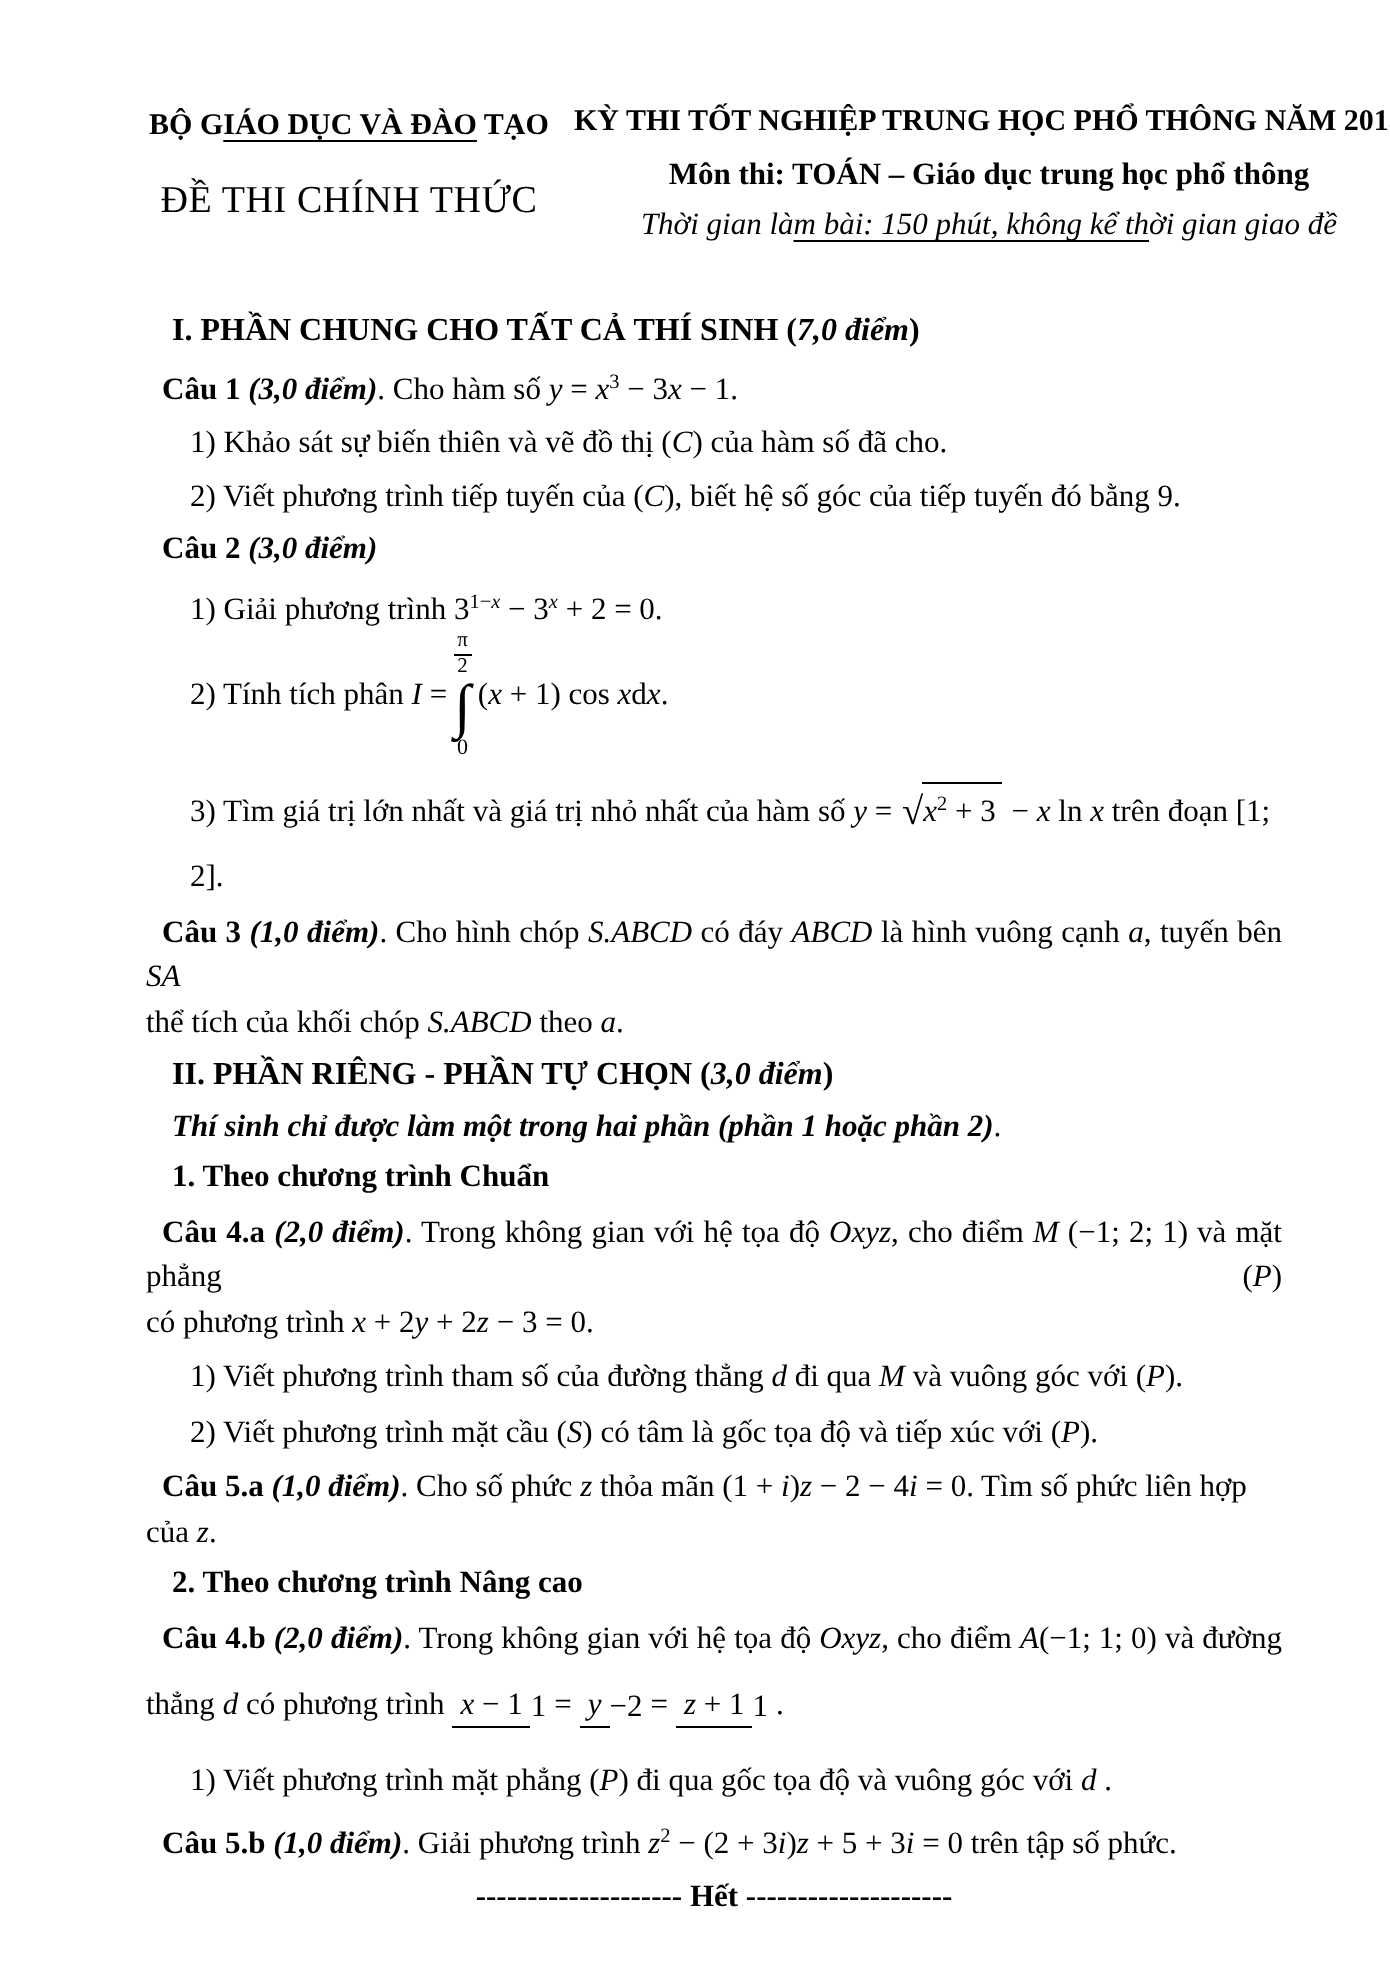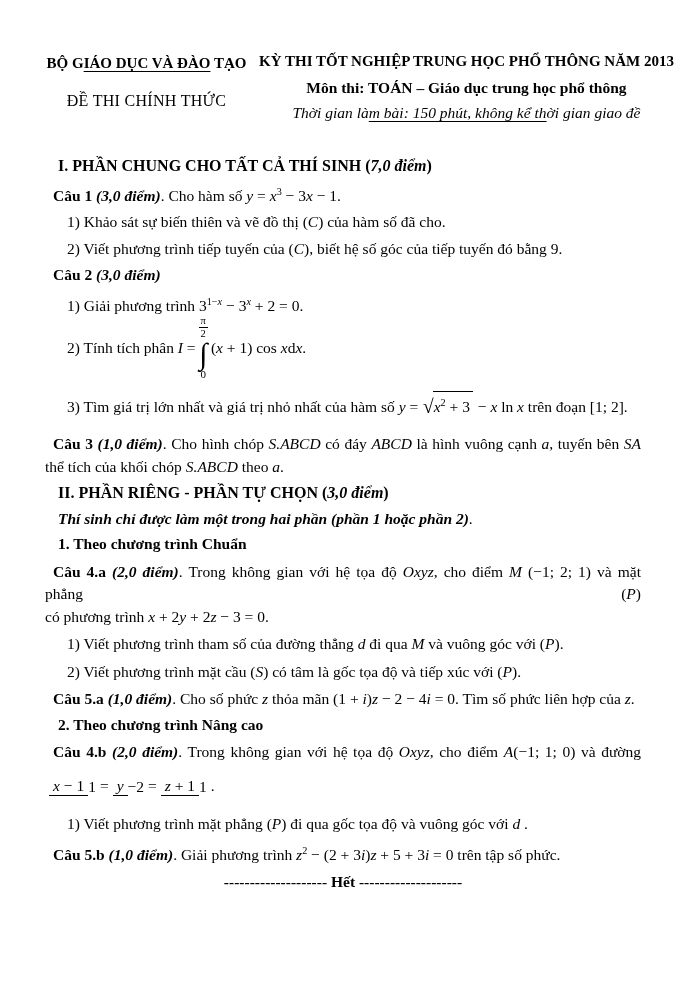--- a/index.html
+++ b/index.html
@@ -1,26 +1,26 @@
 <!DOCTYPE html>
 <html><head>
 <meta charset="utf-8">
 <style>
   html,body{margin:0;padding:0;background:#ffffff}
   .page{
     width:695px;height:983px;background:#ffffff;color:#000;
-    box-sizing:border-box;padding:50px 40px 0 34px;overflow:hidden;
+    box-sizing:border-box;padding:50px 40px 0 62px;overflow:hidden;
     font-family:"Liberation Serif","DejaVu Serif",serif;
     font-size:15.5px;line-height:22.5px;position:relative;
   }
   
   .header{display:flex}
   .h-left{flex:0 0 225px;text-align:center;padding-top:2px}
   .ministry{font-weight:bold;font-size:15px;white-space:nowrap}
-  .exam-label{margin-top:15px;font-size:16px;letter-spacing:.3px}
+  .exam-label{margin-top:15px;font-size:19px;letter-spacing:.3px}
   .h-right{flex:1;text-align:center}
   .exam-title{font-weight:bold;font-size:15px;white-space:nowrap}
   .exam-subject{font-weight:bold;font-size:15.5px;margin-top:4px}
   .exam-duration{font-style:italic;font-size:15.5px;margin-top:3px}
   
   .content{margin:30px 14px 0 11px}
   .sec-head{font-weight:bold;font-size:16px;margin:4px 0 0 13px}
   .cau-head{margin-top:4px;text-indent:8px}
   .item{margin-top:4px;padding-left:22px}
   .item.sp{margin-top:5px}
@@ -105,20 +105,21 @@
     <div class="para"><span>có phương trình </span><span class="seg-it">x</span><span> + 2</span><span class="seg-it">y</span><span> + 2</span><span class="seg-it">z</span><span> − 3 = 0.</span></div>
     <div class="item sp"><span>1) Viết phương trình tham số của đường thẳng </span><span class="seg-it">d</span><span> đi qua </span><span class="seg-it">M</span><span> và vuông góc với (</span><span class="seg-it">P</span><span>).</span></div>
     <div class="item sp"><span>2) Viết phương trình mặt cầu (</span><span class="seg-it">S</span><span>) có tâm là gốc tọa độ và tiếp xúc với (</span><span class="seg-it">P</span><span>).</span></div>
 
     <div class="para top" style="text-indent:8px"><span class="seg-b">Câu 5.a </span><span class="seg-bi">(1,0 điểm)</span><span>. Cho số phức </span><span class="seg-it">z</span><span> thỏa mãn (1 + </span><span class="seg-it">i</span><span>)</span><span class="seg-it">z</span><span> − 2 − 4</span><span class="seg-it">i</span><span> = 0.  Tìm số phức liên hợp của </span><span class="seg-it">z</span><span>.</span></div>
 
     <div class="part-head">2. Theo chương trình Nâng cao</div>
 
     <div class="para top j" style="text-indent:8px"><span class="seg-b">Câu 4.b </span><span class="seg-bi">(2,0 điểm)</span><span>. Trong không gian với hệ tọa độ </span><span class="seg-it">Oxyz</span><span>, cho điểm </span><span class="seg-it">A</span><span>(−1; 1; 0) và đường</span></div>
     <div class="fracrow">
+      <span><span>thẳng </span><span class="seg-it">d</span><span> có phương trình </span></span>
       <span class="frac">
         <span class="frac-n"><span class="seg-it">x</span><span> − 1</span></span>
         <span class="frac-d">1</span>
       </span>
       <span> = </span>
       <span class="frac">
         <span class="frac-n"><span class="seg-it">y</span></span>
         <span class="frac-d">−2</span>
       </span>
       <span> = </span>

